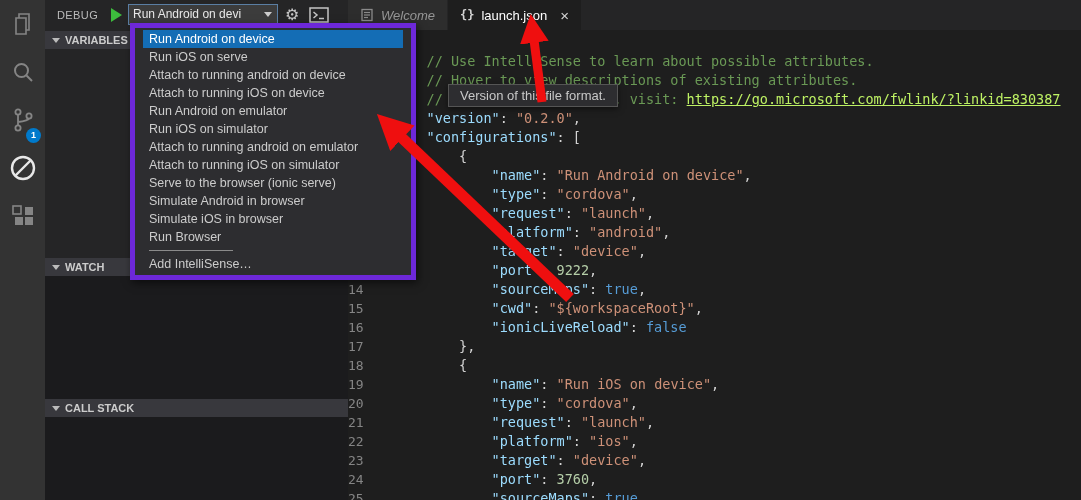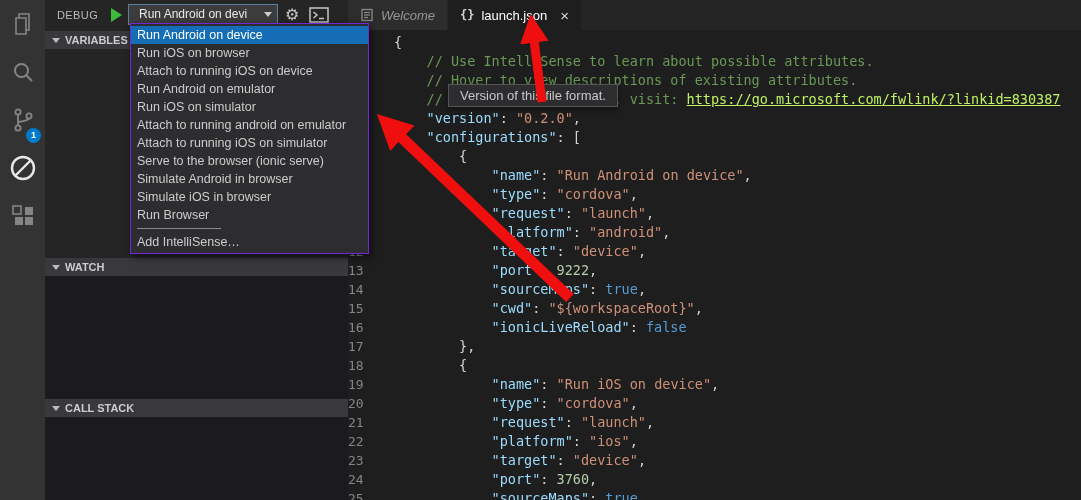--- a/index.html
+++ b/index.html
@@ -12,37 +12,37 @@
   .ab-icon{position:relative;width:45px;height:48px;display:flex;align-items:center;justify-content:center;cursor:pointer}
   .badge{position:absolute;right:4px;bottom:1px;min-width:15px;height:15px;border-radius:50%;
     background:#007acc;color:#fff;font-size:9px;line-height:15px;text-align:center;font-weight:bold}
 
   
   .sidebar{position:absolute;left:45px;top:0;width:303px;height:400px;background:#252526;z-index:5}
   .dbg-title{position:absolute;left:12px;top:9px;font-size:11px;color:#bbbbbb;letter-spacing:.4px}
   .play-btn{position:absolute;left:66px;top:8px;width:0;height:0;border-left:11px solid #3dbb3d;
     border-top:7px solid transparent;border-bottom:7px solid transparent;cursor:pointer}
   .config-select{position:absolute;left:83px;top:4px;width:150px;height:21px;background:#3c3c3c;
-    border:1px solid #5a7ea3;color:#e8e8e8;font-size:12px;line-height:19px;padding:0 18px 0 10px;
+    border:1px solid #5a7ea3;color:#e8e8e8;font-size:12px;line-height:19px;padding:0 18px 0 4px;
     cursor:pointer;white-space:nowrap;overflow:hidden}
   .select-caret{position:absolute;right:5px;top:7px;width:0;height:0;border-top:5px solid #cccccc;
     border-left:4px solid transparent;border-right:4px solid transparent}
   .gear-btn{position:absolute;left:240px;top:5px;font-size:16px;color:#c5c5c5;cursor:pointer;line-height:20px}
   .console-btn{position:absolute;left:264px;top:7px;cursor:pointer}
   .section-hdr{position:absolute;left:0;width:303px;height:18px;background:#38383d;color:#cccccc;
     font-size:11px;font-weight:bold;line-height:18px;padding-left:20px;cursor:pointer}
   .hdr-caret{position:absolute;left:7px;top:7px;width:0;height:0;border-top:5px solid #bbbbbb;
     border-left:4px solid transparent;border-right:4px solid transparent}
   .hdr-variables{top:31px}.hdr-watch{top:258px}.hdr-callstack{top:399px}
   .dark-zone{position:absolute;left:0;width:303px;background:#1b1b1d}
   .dz1{top:276px;height:123px}.dz2{top:417px;height:83px}
 
   
-  .dropdown{position:absolute;left:130px;top:23px;width:239px;background:#2d2d30;
-    border:1px solid #6d28d9;z-index:50;padding:2px 0;box-shadow:2px 3px 8px rgba(0,0,0,.55)}
+  .dropdown{position:absolute;left:130px;top:23px;width:286px;background:#2d2d30;
+    border:5px solid #6d28d9;z-index:50;padding:2px 8px;box-shadow:2px 3px 8px rgba(0,0,0,.55)}
   .dd-item{height:18px;line-height:18px;padding-left:6px;color:#cccccc;font-size:12.5px;
     white-space:nowrap;overflow:hidden;cursor:pointer}
   .dd-selected{background:#146db5;color:#ffffff}
   .dd-sep{height:1px;background:#8a8a8a;width:84px;margin:4px 0 4px 6px}
 
   
   .editor{position:absolute;left:348px;top:0;right:0;height:500px;background:#1e1e1e}
   .tab-bar{position:absolute;left:0;top:0;right:0;height:30px;background:#252526;display:flex}
   .tab{display:flex;align-items:center;height:30px;padding:0 12px;background:#2d2d2d;color:#969696;
     font-size:13px;gap:7px;cursor:pointer;border-right:1px solid #252526}
@@ -181,21 +181,22 @@
         <div class="code-line"><span class="ln">22</span><span class="tok-p">            </span><span class="tok-k">"platform"</span><span class="tok-p">: </span><span class="tok-s">"ios"</span><span class="tok-p">,</span></div>
         <div class="code-line"><span class="ln">23</span><span class="tok-p">            </span><span class="tok-k">"target"</span><span class="tok-p">: </span><span class="tok-s">"device"</span><span class="tok-p">,</span></div>
         <div class="code-line"><span class="ln">24</span><span class="tok-p">            </span><span class="tok-k">"port"</span><span class="tok-p">: </span><span class="tok-n">3760</span><span class="tok-p">,</span></div>
         <div class="code-line"><span class="ln">25</span><span class="tok-p">            </span><span class="tok-k">"sourceMaps"</span><span class="tok-p">: </span><span class="tok-b">true</span><span class="tok-p">,</span></div>
       </div>
   </div>
 
   <div class="dropdown">
     <div>
         <div class="dd-item dd-selected">Run Android on device</div>
-        <div class="dd-item">Run iOS on browser</div>
+        <div class="dd-item">Run iOS on serve</div>
+        <div class="dd-item">Attach to running android on device</div>
         <div class="dd-item">Attach to running iOS on device</div>
         <div class="dd-item">Run Android on emulator</div>
         <div class="dd-item">Run iOS on simulator</div>
         <div class="dd-item">Attach to running android on emulator</div>
         <div class="dd-item">Attach to running iOS on simulator</div>
         <div class="dd-item">Serve to the browser (ionic serve)</div>
         <div class="dd-item">Simulate Android in browser</div>
         <div class="dd-item">Simulate iOS in browser</div>
         <div class="dd-item">Run Browser</div>
       </div>

